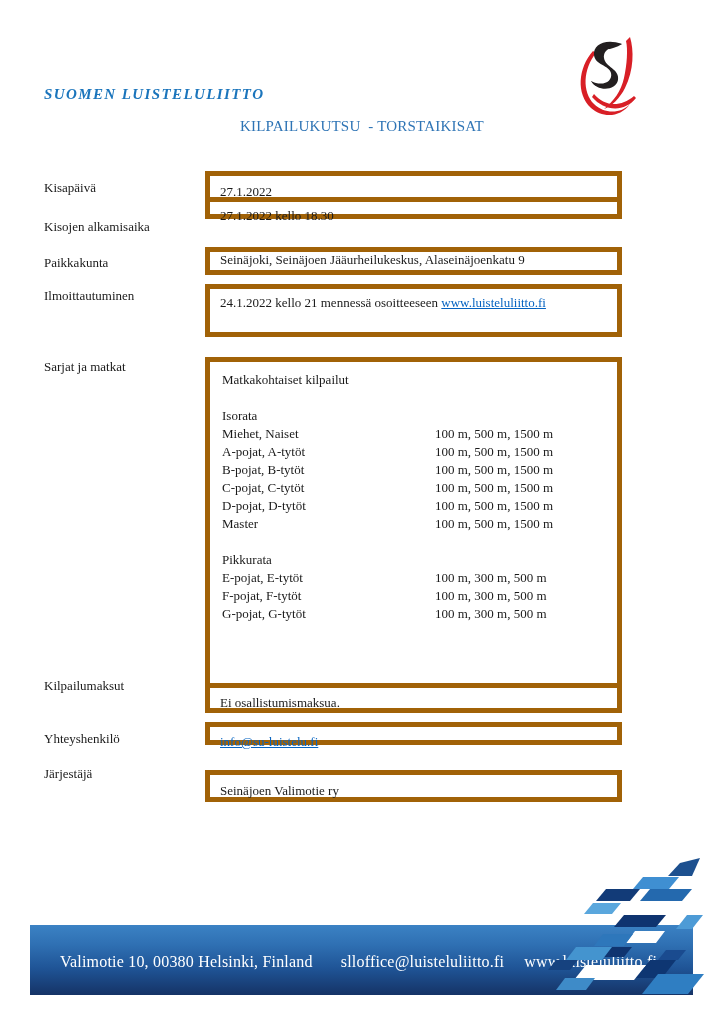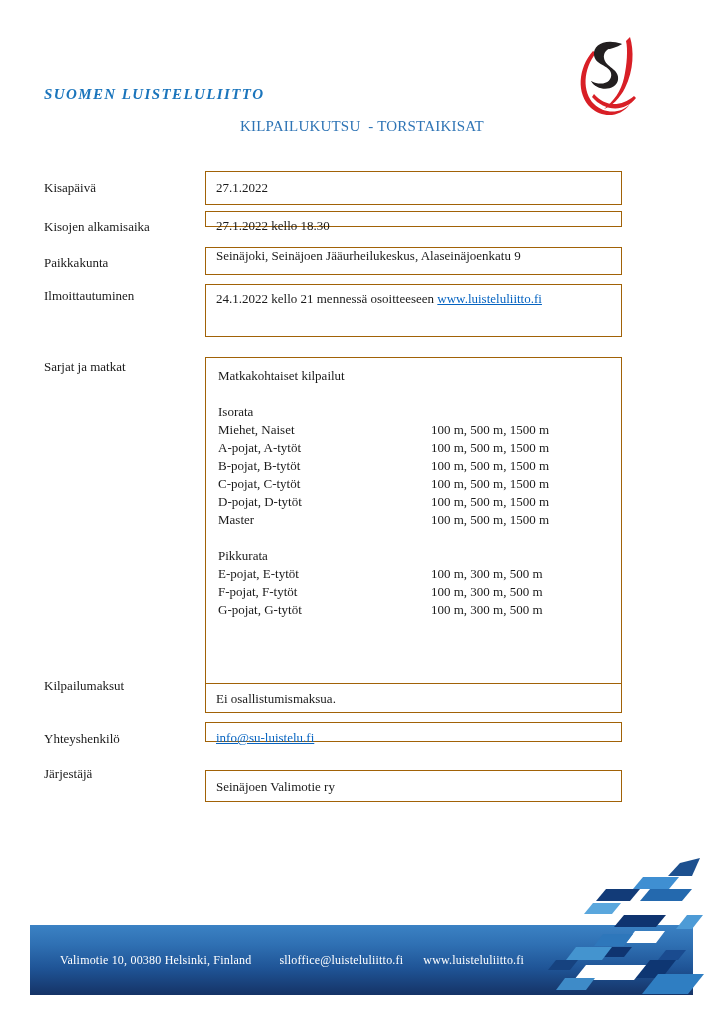--- a/index.html
+++ b/index.html
@@ -14,46 +14,46 @@
     letter-spacing:1.4px;color:#1b75bc;white-space:pre;
   }
   .logo{position:absolute;left:574px;top:34px;width:68px;height:86px;}
   .doc-title{
     position:absolute;left:0;right:0;top:118px;text-align:center;
     font-size:15px;color:#2e74b5;letter-spacing:.2px;white-space:pre;
   }
   .flabel{position:absolute;left:44px;font-size:13px;color:#1a1a1a;}
   .fbox{
     position:absolute;left:205px;width:417px;box-sizing:border-box;
-    border:1px solid #a16207;background:#fff;
+    border:5px solid #a16207;background:#fff;
     font-size:13px;line-height:1.3;padding:6px 10px;
   }
   .fbox a, .ilink{color:#0563c1;text-decoration:underline;cursor:pointer;}
   
   #lbl-kisapaiva{top:180px}        #box-kisapaiva{top:171px;height:34px;padding-top:8px}
-  #lbl-alkamisaika{top:219px}      #box-alkamisaika{top:211px;height:16px;padding-top:6px}
+  #lbl-alkamisaika{top:219px}      #box-alkamisaika{top:197px;height:16px;padding-top:6px}
   #lbl-paikkakunta{top:255px}      #box-paikkakunta{top:247px;height:28px;padding-top:0}
   #lbl-ilmoittautuminen{top:288px} #box-ilmoittautuminen{top:284px;height:53px;}
   #lbl-sarjat{top:359px}           #box-sarjat{top:357px;height:340px;padding:9px 12px}
   #lbl-kilpailumaksut{top:678px}   #box-kilpailumaksut{top:683px;height:30px;padding-top:7px}
   #lbl-yhteyshenkilo{top:731px}    #box-yhteyshenkilo{top:722px;height:20px;padding-top:7px}
   #lbl-jarjestaja{top:766px}       #box-jarjestaja{top:770px;height:32px;padding-top:8px}
   
   .bline{line-height:18px;font-size:13px;}
   .bgap{height:18px;}
   .srow{display:flex;line-height:18px;font-size:13px;}
   .scat{width:213px;flex:0 0 auto;}
   
   .footer-bar{
     position:absolute;left:30px;top:925px;width:663px;height:70px;
     background:linear-gradient(180deg,#3b82c4 0%,#2f70b3 28%,#1f5496 62%,#153366 100%);
   }
   .footer-text{
     position:absolute;left:30px;top:28px;display:flex;align-items:baseline;
-    color:#ffffff;font-size:12px;letter-spacing:.2px;
+    color:#ffffff;font-size:16px;letter-spacing:.2px;
   }
   .footer-text .sep1{width:28px;} .footer-text .sep2{width:20px;}
   .footer-pattern{position:absolute;left:540px;top:852px;width:170px;height:150px;}
 </style>
 </head>
 <body>
 
 <div class="page">
 
   <div class="brand">SUOMEN LUISTELULIITTO</div>

